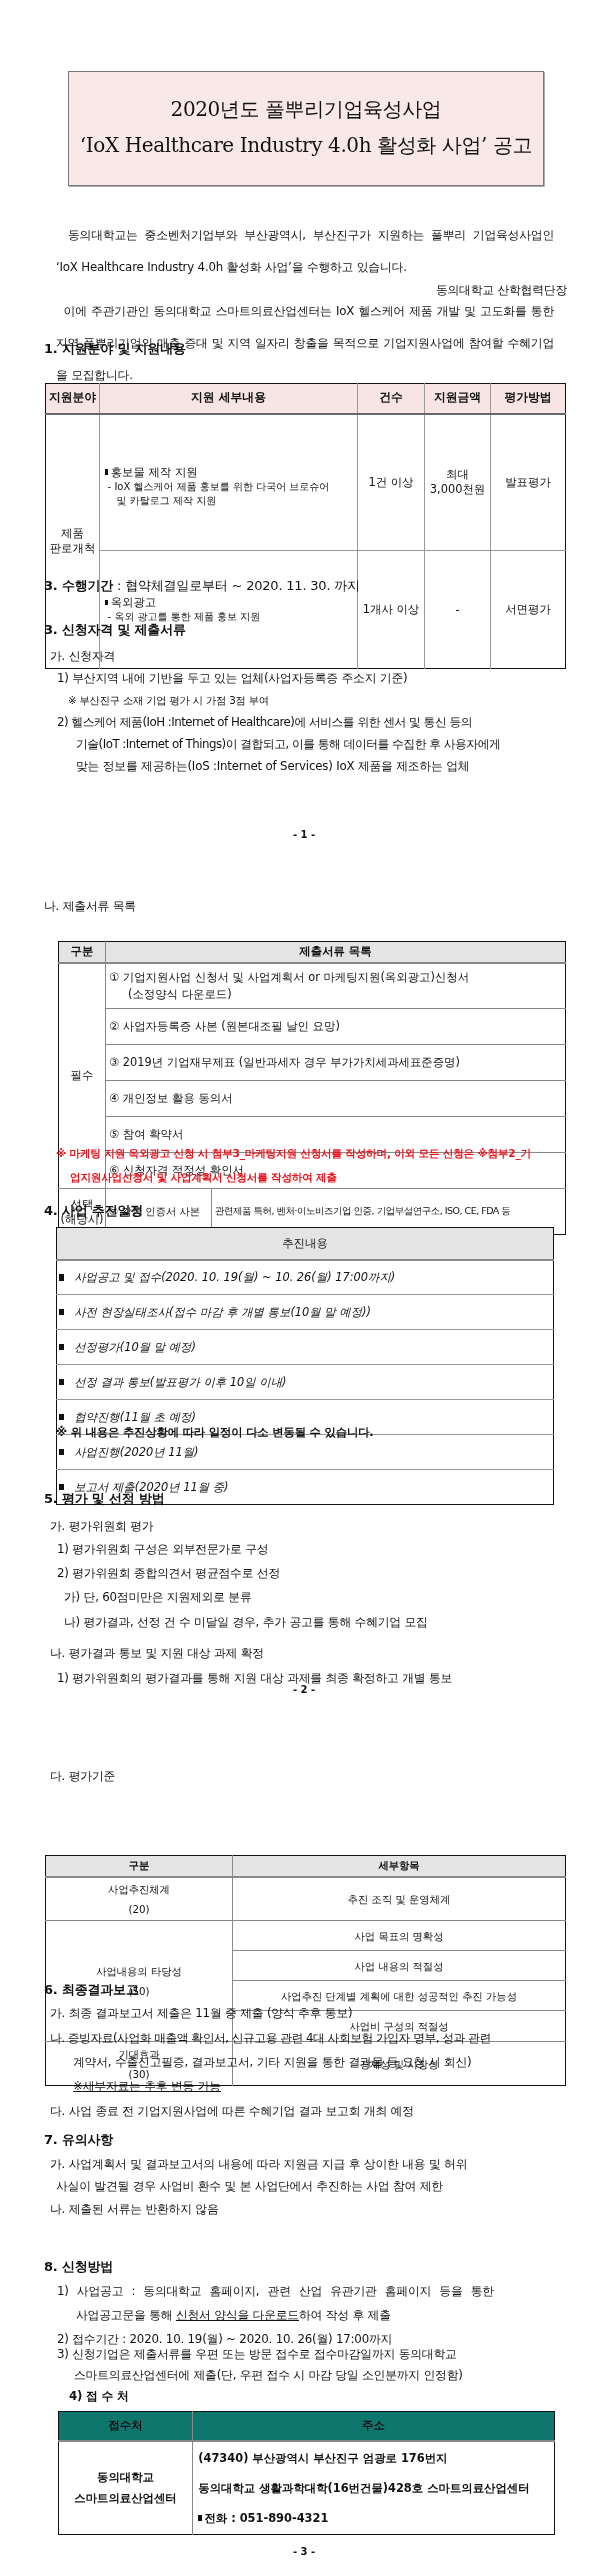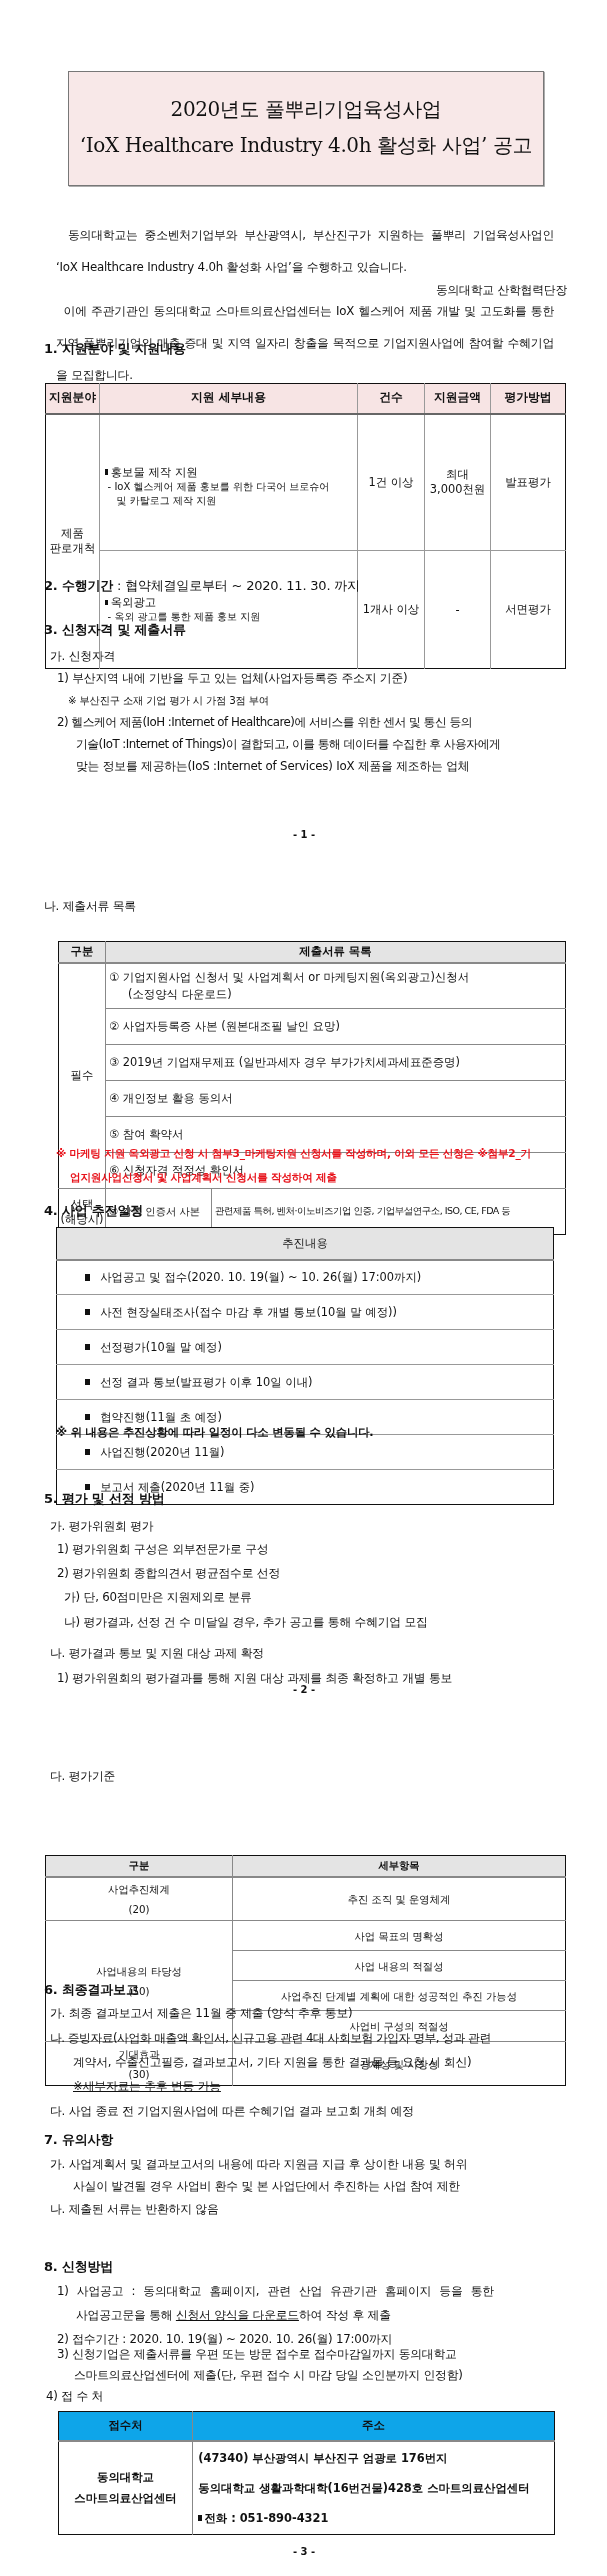--- a/index.html
+++ b/index.html
@@ -27,27 +27,27 @@
   .t1 td.left { text-align: left; padding-left: 4.6px; }
   .sub { font-size: 10px; display: block; padding-left: 3px; }
   .sub2 { font-size: 10px; display: block; padding-left: 12px; }
   .t2 { left: 58px; top: 941px; width: 508px; border: 1.5px solid #111; font-size: 11.4px; }
   .t2 th { background: #e4e4e4; font-weight: bold; height: 21px; border-bottom: 2.3px double #888; border-right: 0.8px solid #888; }
   .t2 td { border-right: 0.8px solid #888; border-bottom: 0.8px solid #888; vertical-align: middle; height: 36px; }
   .t2 td.doc { padding-left: 3px; }
   .red { color: #e8141c; font-weight: bold; font-size: 10.6px; line-height: 24px; letter-spacing: -0.2px; }
   .t3 { left: 56px; top: 1227px; width: 498px; border: 1.5px solid #111; font-size: 11.4px; }
   .t3 th { background: #e4e4e4; font-weight: normal; height: 32px; border-bottom: 2.3px double #888; }
-  .t3 td { border-bottom: 1.5px solid #999; height: 35px; padding-left: 28px; }
+  .t3 td { border-bottom: 1.5px solid #999; height: 35px; padding-left: 2px; font-style: italic; }
   .t3 .bul { display: inline-block; width: 4.6px; height: 6.8px; background: #111; margin-right: 10.6px; vertical-align: middle; }
   .t4 { left: 45px; top: 1855px; width: 521px; border: 1.5px solid #111; font-size: 10.3px; text-align: center; }
   .t4 th { background: #e4e4e4; height: 21px; border-bottom: 2.3px double #888; border-right: 0.8px solid #888; }
   .t4 td { border-right: 0.8px solid #888; border-bottom: 0.8px solid #888; vertical-align: middle; line-height: 20px; }
   .t5 { left: 58px; top: 2411px; width: 497px; border: 1.5px solid #111; font-size: 11.4px; }
-  .t5 th { background: #0ea5e9; height: 29px; border-bottom: 2.3px double #888; border-right: 0.8px solid #888; }
+  .t5 th { background: #0f766e; height: 29px; border-bottom: 2.3px double #888; border-right: 0.8px solid #888; }
   .t5 td { border-right: 0.8px solid #888; vertical-align: middle; line-height: 20.5px; font-weight: bold; }
   .sq { display: inline-block; width: 3.8px; height: 5.3px; background: #111; margin-right: 2.3px; vertical-align: middle; }
   .uline { text-decoration: underline; }
 </style>
 </head>
 <body>
 
 <div class="abs title-box">
   <div class="l1">2020년도 풀뿌리기업육성사업</div>
   <div class="l2">‘IoX Healthcare Industry 4.0h 활성화 사업’ 공고</div>
@@ -92,21 +92,21 @@
       <span class="sub">- 옥외 광고를 통한 제품 홍보 지원</span>
     </td>
     <td style="border-bottom:none;">1개사 이상</td>
     <td style="border-bottom:none;">-</td>
     <td style="border-bottom:none;border-right:none;">서면평가</td>
   </tr>
 </tbody>
   </table>
 
 <div class="abs h" style="top:577px;">
-  <span>2. 수행기간</span><span class="normal"> : 협약체결일로부터 ~ 2020. 11. 30. 까지</span>
+  <span>3. 수행기간</span><span class="normal"> : 협약체결일로부터 ~ 2020. 11. 30. 까지</span>
 </div>
 
 <div class="abs h" style="top:621px;">3. 신청자격 및 제출서류</div>
 <div class="abs line" style="left:50px;top:649px;">가. 신청자격</div>
 <div class="abs line" style="left:57px;top:671px;">1) 부산지역 내에 기반을 두고 있는 업체(사업자등록증 주소지 기준)</div>
 <div class="abs line small" style="left:68px;top:694px;">※ 부산진구 소재 기업 평가 시 가점 3점 부여</div>
 <div class="abs line" style="left:57px;top:715px;letter-spacing:-0.5px;">2) 헬스케어 제품(IoH :Internet of Healthcare)에 서비스를 위한 센서 및 통신 등의</div>
 <div class="abs line" style="left:76px;top:737px;letter-spacing:-0.5px;">기술(IoT :Internet of Things)이 결합되고, 이를 통해 데이터를 수집한 후 사용자에게</div>
 <div class="abs line" style="left:76px;top:759px;">맞는 정보를 제공하는(IoS :Internet of Services) IoX 제품을 제조하는 업체</div>
 
@@ -238,34 +238,34 @@
 
 <div class="abs h" style="top:1981px;">6. 최종결과보고</div>
 <div class="abs line" style="left:50px;top:2006px;">가. 최종 결과보고서 제출은 11월 중 제출 (양식 추후 통보)</div>
 <div class="abs line" style="left:50px;top:2031px;letter-spacing:-0.5px;">나. 증빙자료(사업화 매출액 확인서, 신규고용 관련 4대 사회보험 가입자 명부, 성과 관련</div>
 <div class="abs line" style="left:73px;top:2055px;">계약서, 수출신고필증, 결과보고서, 기타 지원을 통한 결과물 등 요청 시 회신)</div>
 <div class="abs line uline" style="left:73px;top:2079px;">※세부자료는 추후 변동 가능</div>
 <div class="abs line" style="left:50px;top:2104px;">다. 사업 종료 전 기업지원사업에 따른 수혜기업 결과 보고회 개최 예정</div>
 
 <div class="abs h" style="top:2131px;">7. 유의사항</div>
 <div class="abs line" style="left:50px;top:2157px;letter-spacing:-0.2px;">가. 사업계획서 및 결과보고서의 내용에 따라 지원금 지급 후 상이한 내용 및 허위</div>
-<div class="abs line" style="left:73px;top:2179px;">사실이 발견될 경우 사업비 환수 및 본 사업단에서 추진하는 사업 참여 제한</div>
+<div class="abs line" style="left:56px;top:2179px;">사실이 발견될 경우 사업비 환수 및 본 사업단에서 추진하는 사업 참여 제한</div>
 <div class="abs line" style="left:50px;top:2202px;">나. 제출된 서류는 반환하지 않음</div>
 
 <div class="abs h" style="top:2258px;">8. 신청방법</div>
 <div class="abs line" style="left:57px;top:2284px;word-spacing:4.6px;">1) 사업공고 : 동의대학교 홈페이지, 관련 산업 유관기관 홈페이지 등을 통한</div>
 <div class="abs line" style="left:76px;top:2308px;">
   <span>사업공고문을 통해 </span><span class="uline">신청서 양식을 다운로드</span><span>하여 작성 후 제출</span>
 </div>
 <div class="abs line" style="left:57px;top:2332px;">2) 접수기간 : 2020. 10. 19(월) ~ 2020. 10. 26(월) 17:00까지</div>
 <div class="abs line" style="left:57px;top:2345px;"></div>
 
 <div class="abs line" style="left:57px;top:2347px;">3) 신청기업은 제출서류를 우편 또는 방문 접수로 접수마감일까지 동의대학교</div>
 <div class="abs line" style="left:74px;top:2368px;">스마트의료산업센터에 제출(단, 우편 접수 시 마감 당일 소인분까지 인정함)</div>
-<div class="abs line" style="left:46px;top:2389px;">4) 접 수 처</div>
+<div class="abs line" style="left:69px;top:2389px;font-weight:bold;">4) 접 수 처</div>
 <table class="t5">
   <tbody>
       <tr>
     <th style="width:134px;">접수처</th>
     <th style="border-right:none;">주소</th>
   </tr>
   <tr>
     <td style="text-align:center;height:93px;">
       <div>동의대학교</div>
       <div>스마트의료산업센터</div>

